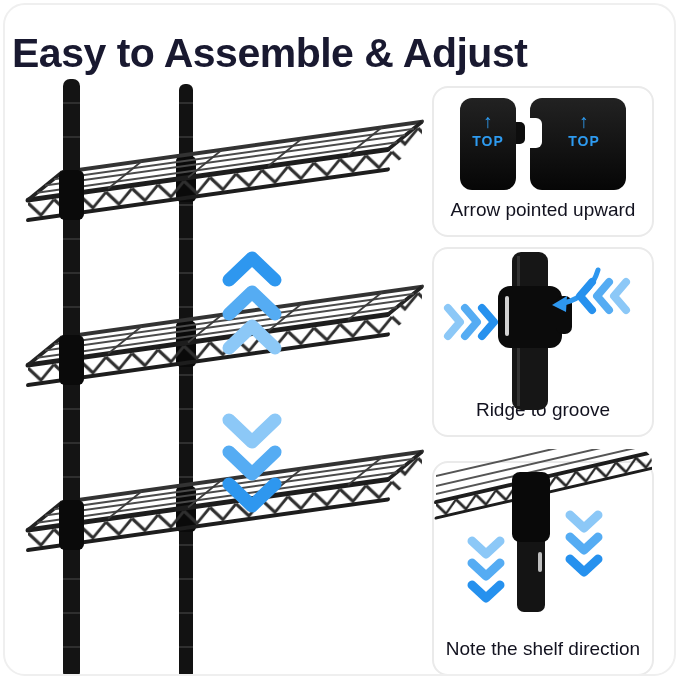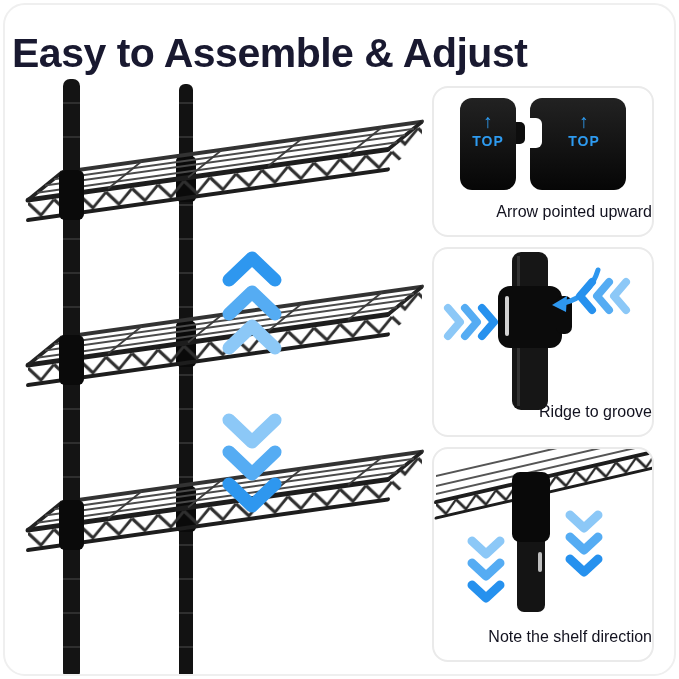--- a/index.html
+++ b/index.html
@@ -38,28 +38,28 @@
     left: 432px;
     width: 222px;
     background: #ffffff;
     border: 2px solid #eaeaea;
     border-radius: 16px;
     box-sizing: border-box;
     z-index: 1;
   }
   #card1 { top: 86px;  height: 151px; }
   #card2 { top: 247px; height: 190px; }
-  #card3 { top: 447px; height: 215px; }
+  #card3 { top: 461px; height: 215px; }
   .caption {
     position: absolute;
     bottom: 14px;
     left: 0;
     right: 0;
-    text-align: right;
-    font-size: 16px;
+    text-align: center;
+    font-size: 19px;
     color: #12121f;
   }
   .sleeve {
     position: absolute;
     top: 10px;
     height: 92px;
     background: linear-gradient(180deg, #222222, #060606);
     border-radius: 12px;
     display: flex;
     flex-direction: column;

